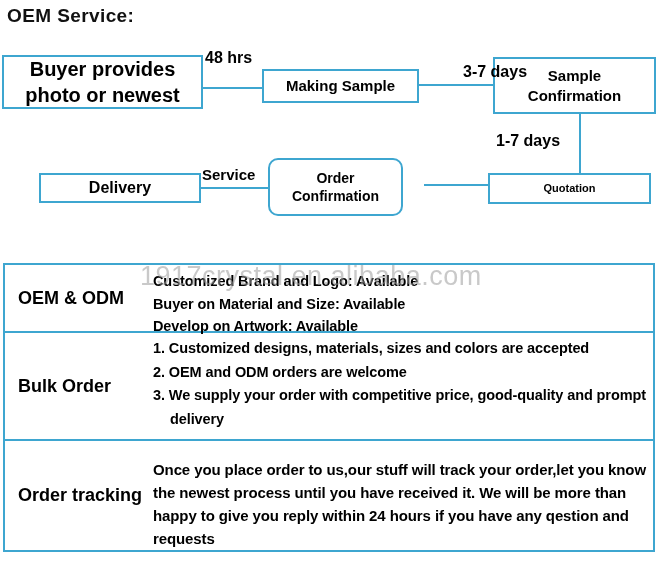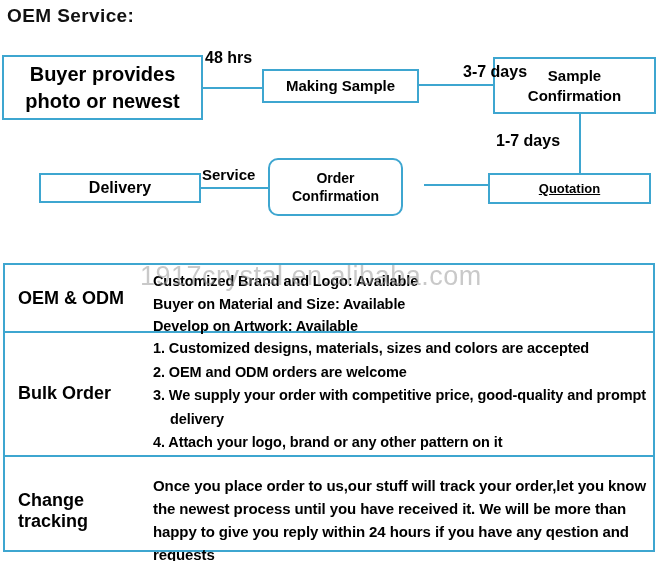--- a/index.html
+++ b/index.html
@@ -12,26 +12,26 @@
     position:absolute;left:7px;top:5px;margin:0;
     font-size:19px;letter-spacing:.4px;font-weight:bold;color:#111;
   }
   
   .node{
     position:absolute;box-sizing:border-box;border:2px solid var(--line,#3ea6d0);
     background:#fff;display:flex;flex-direction:column;align-items:center;justify-content:center;
     text-align:center;
   }
   .node span{display:block;line-height:1.32;}
-  .n-buyer{left:2px;top:55px;width:201px;height:65px;font-size:20px;}
+  .n-buyer{left:2px;top:55px;width:201px;height:54px;font-size:20px;}
   .n-making{left:262px;top:69px;width:157px;height:34px;font-size:15px;}
   .n-sample{left:493px;top:57px;width:163px;height:57px;font-size:15px;}
   .n-delivery{left:39px;top:173px;width:162px;height:30px;font-size:16px;}
   .n-order{left:268px;top:158px;width:135px;height:58px;font-size:14px;border-radius:10px;}
-  .n-quotation{left:488px;top:173px;width:163px;height:31px;font-size:13px;text-decoration:underline;}
+  .n-quotation{left:488px;top:173px;width:163px;height:31px;font-size:11px;}
   
   .edge{position:absolute;background:var(--line,#3ea6d0);}
   .e-buyer-making{left:203px;top:87px;width:59px;height:2px;}
   .e-making-sample{left:419px;top:84px;width:74px;height:2px;}
   .e-sample-quotation{left:579px;top:113px;width:2px;height:60px;}
   .e-order-quotation{left:424px;top:184px;width:64px;height:2px;}
   .e-delivery-order{left:201px;top:187px;width:67px;height:2px;}
   
   .edge-label{position:absolute;font-size:16px;font-weight:bold;white-space:nowrap;}
   .l-48hrs{left:205px;top:49px;}
@@ -117,25 +117,24 @@
         <div>Develop on Artwork: Available</div>
       </div>
     </div>
 
     <div class="trow trow-bulk">
       <div class="tlabel">Bulk Order</div>
       <div class="tcontent tcontent-bulk">
         <div class="hang">1. Customized designs, materials, sizes and colors are accepted</div>
         <div class="hang">2. OEM and ODM orders are welcome</div>
         <div class="hang">3. We supply your order with competitive price, good-quality and prompt delivery</div>
-        <div class="hang">4. Attach your logo, brand or any other pattern on it</div>
       </div>
     </div>
 
     <div class="trow trow-tracking">
-      <div class="tlabel">Change tracking</div>
+      <div class="tlabel">Order tracking</div>
       <div class="tcontent tcontent-tracking">
         <div>Once you place order to us,our stuff will track your order,let you know the newest process until you have received it. We will be more than happy to give you reply within 24 hours if you have any qestion and requests</div>
       </div>
     </div>
 
   </div>
 </div>
 
 </body></html>

